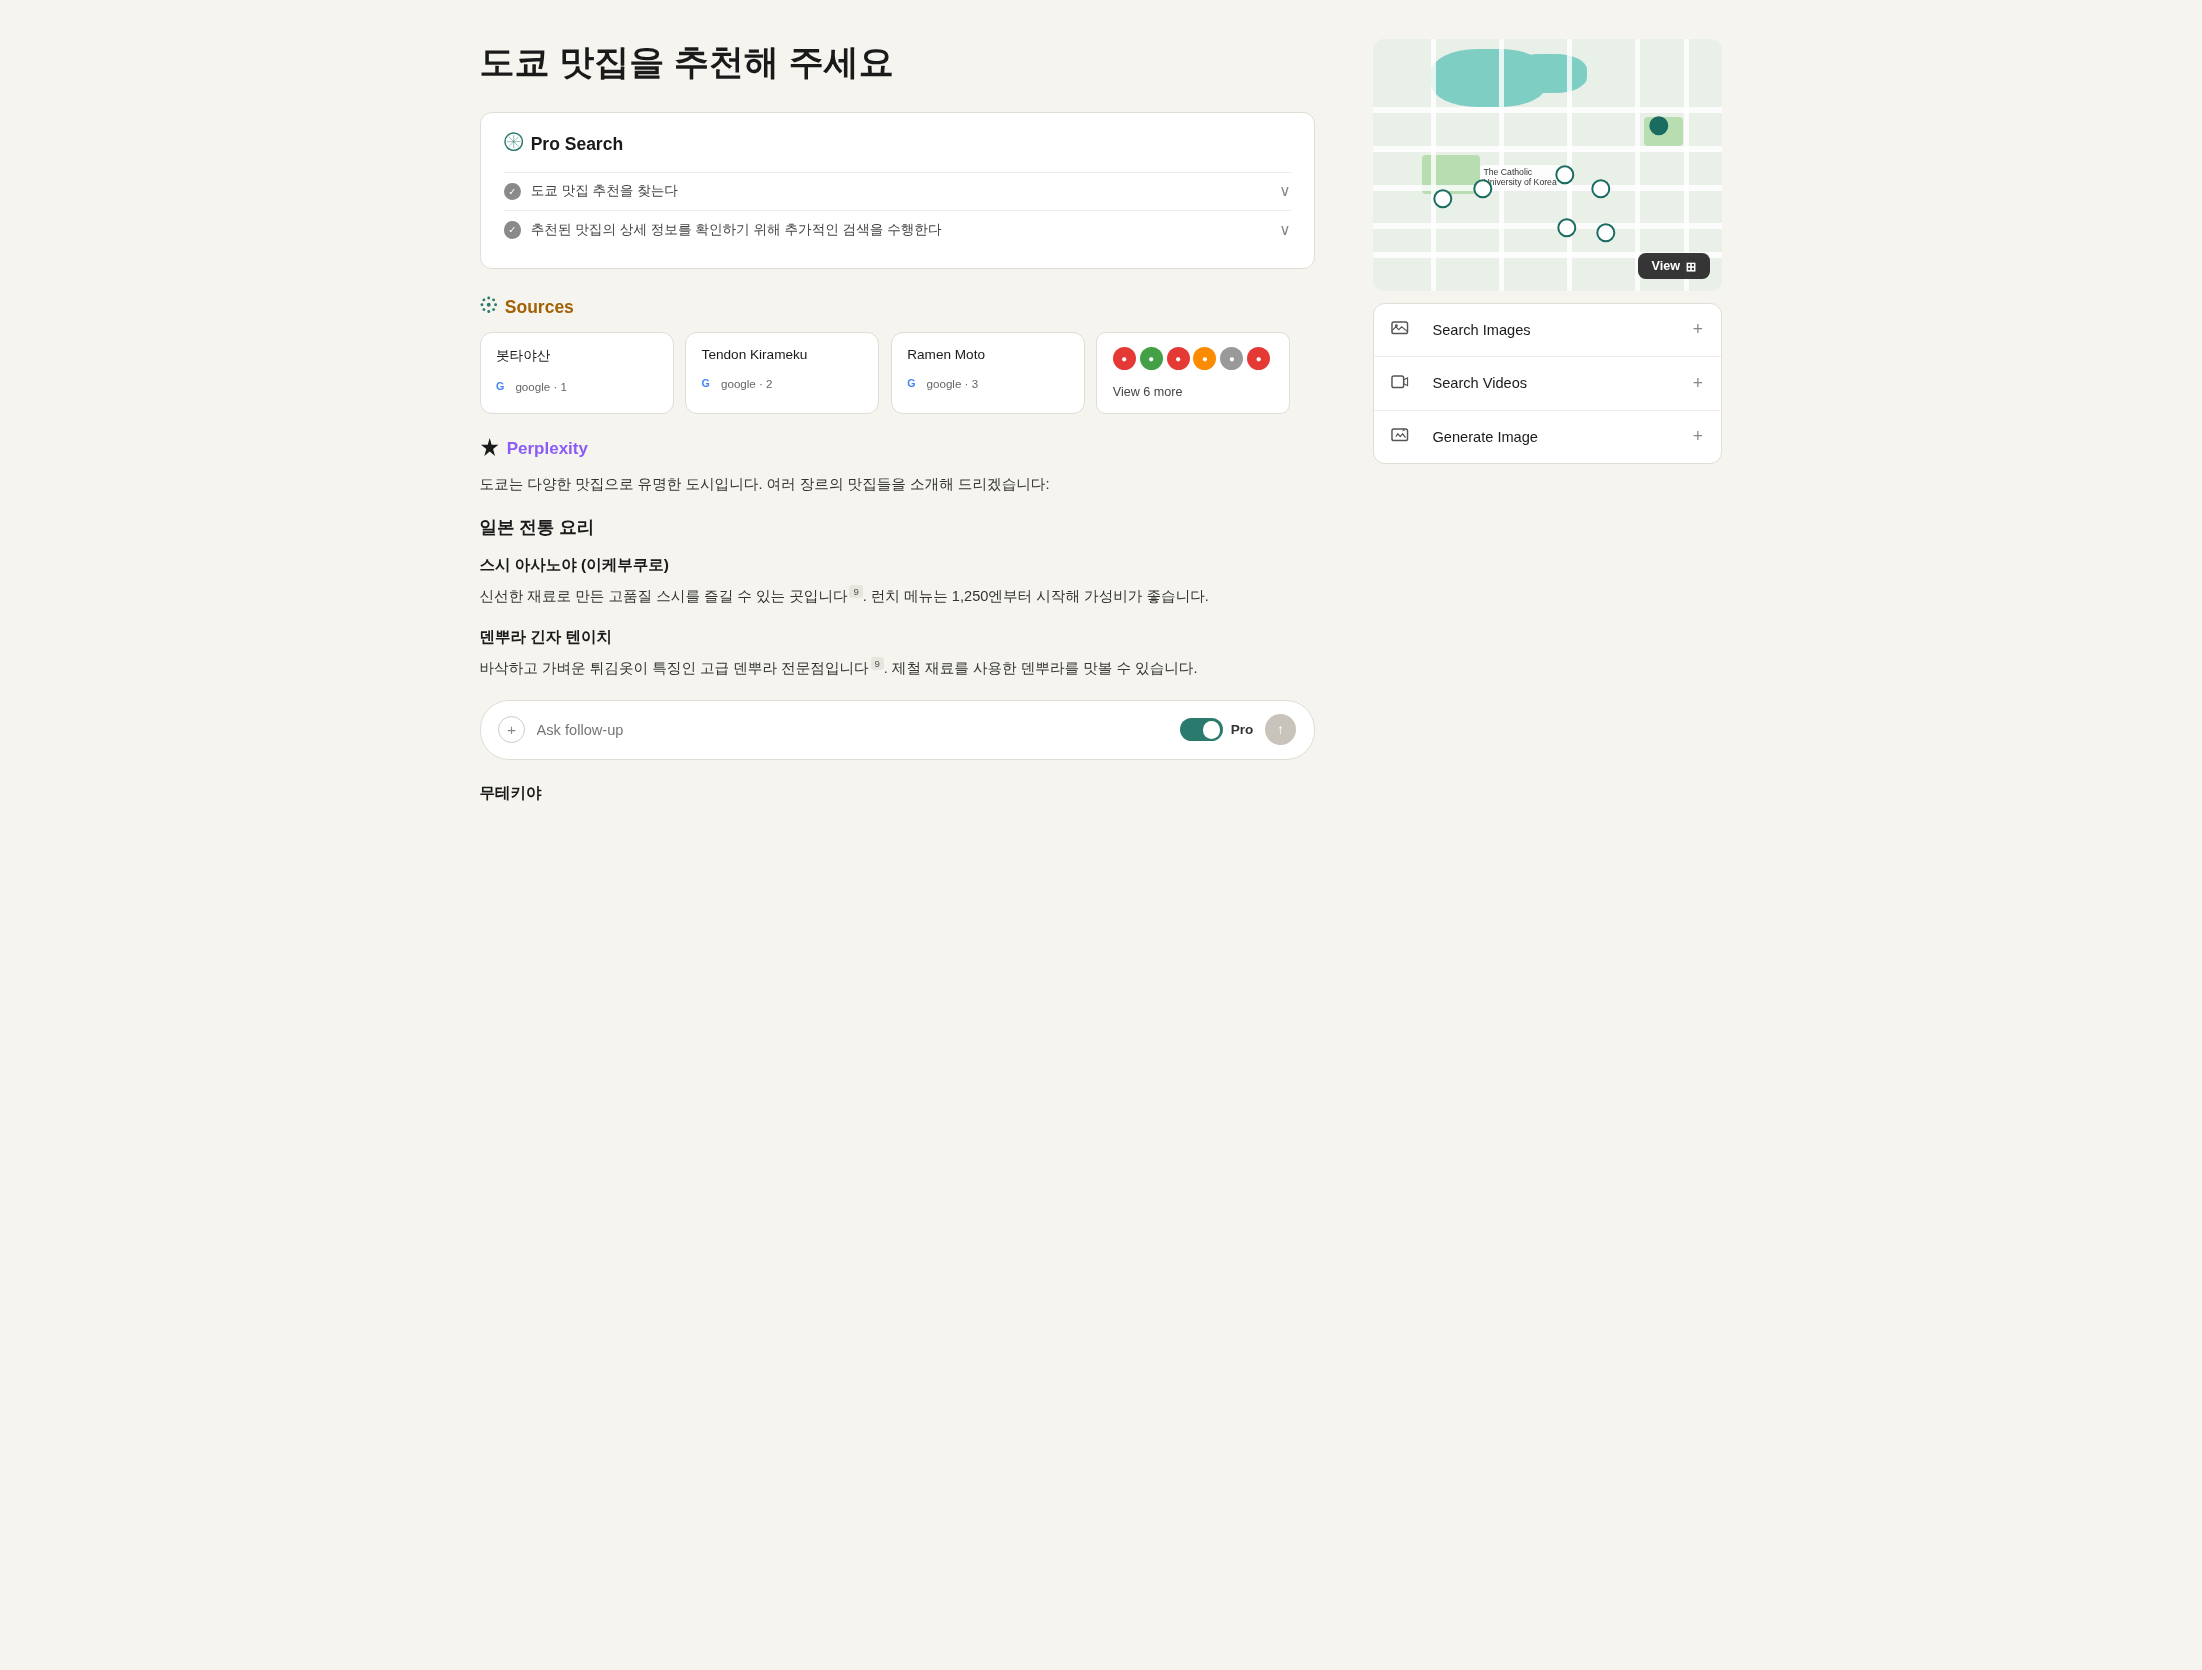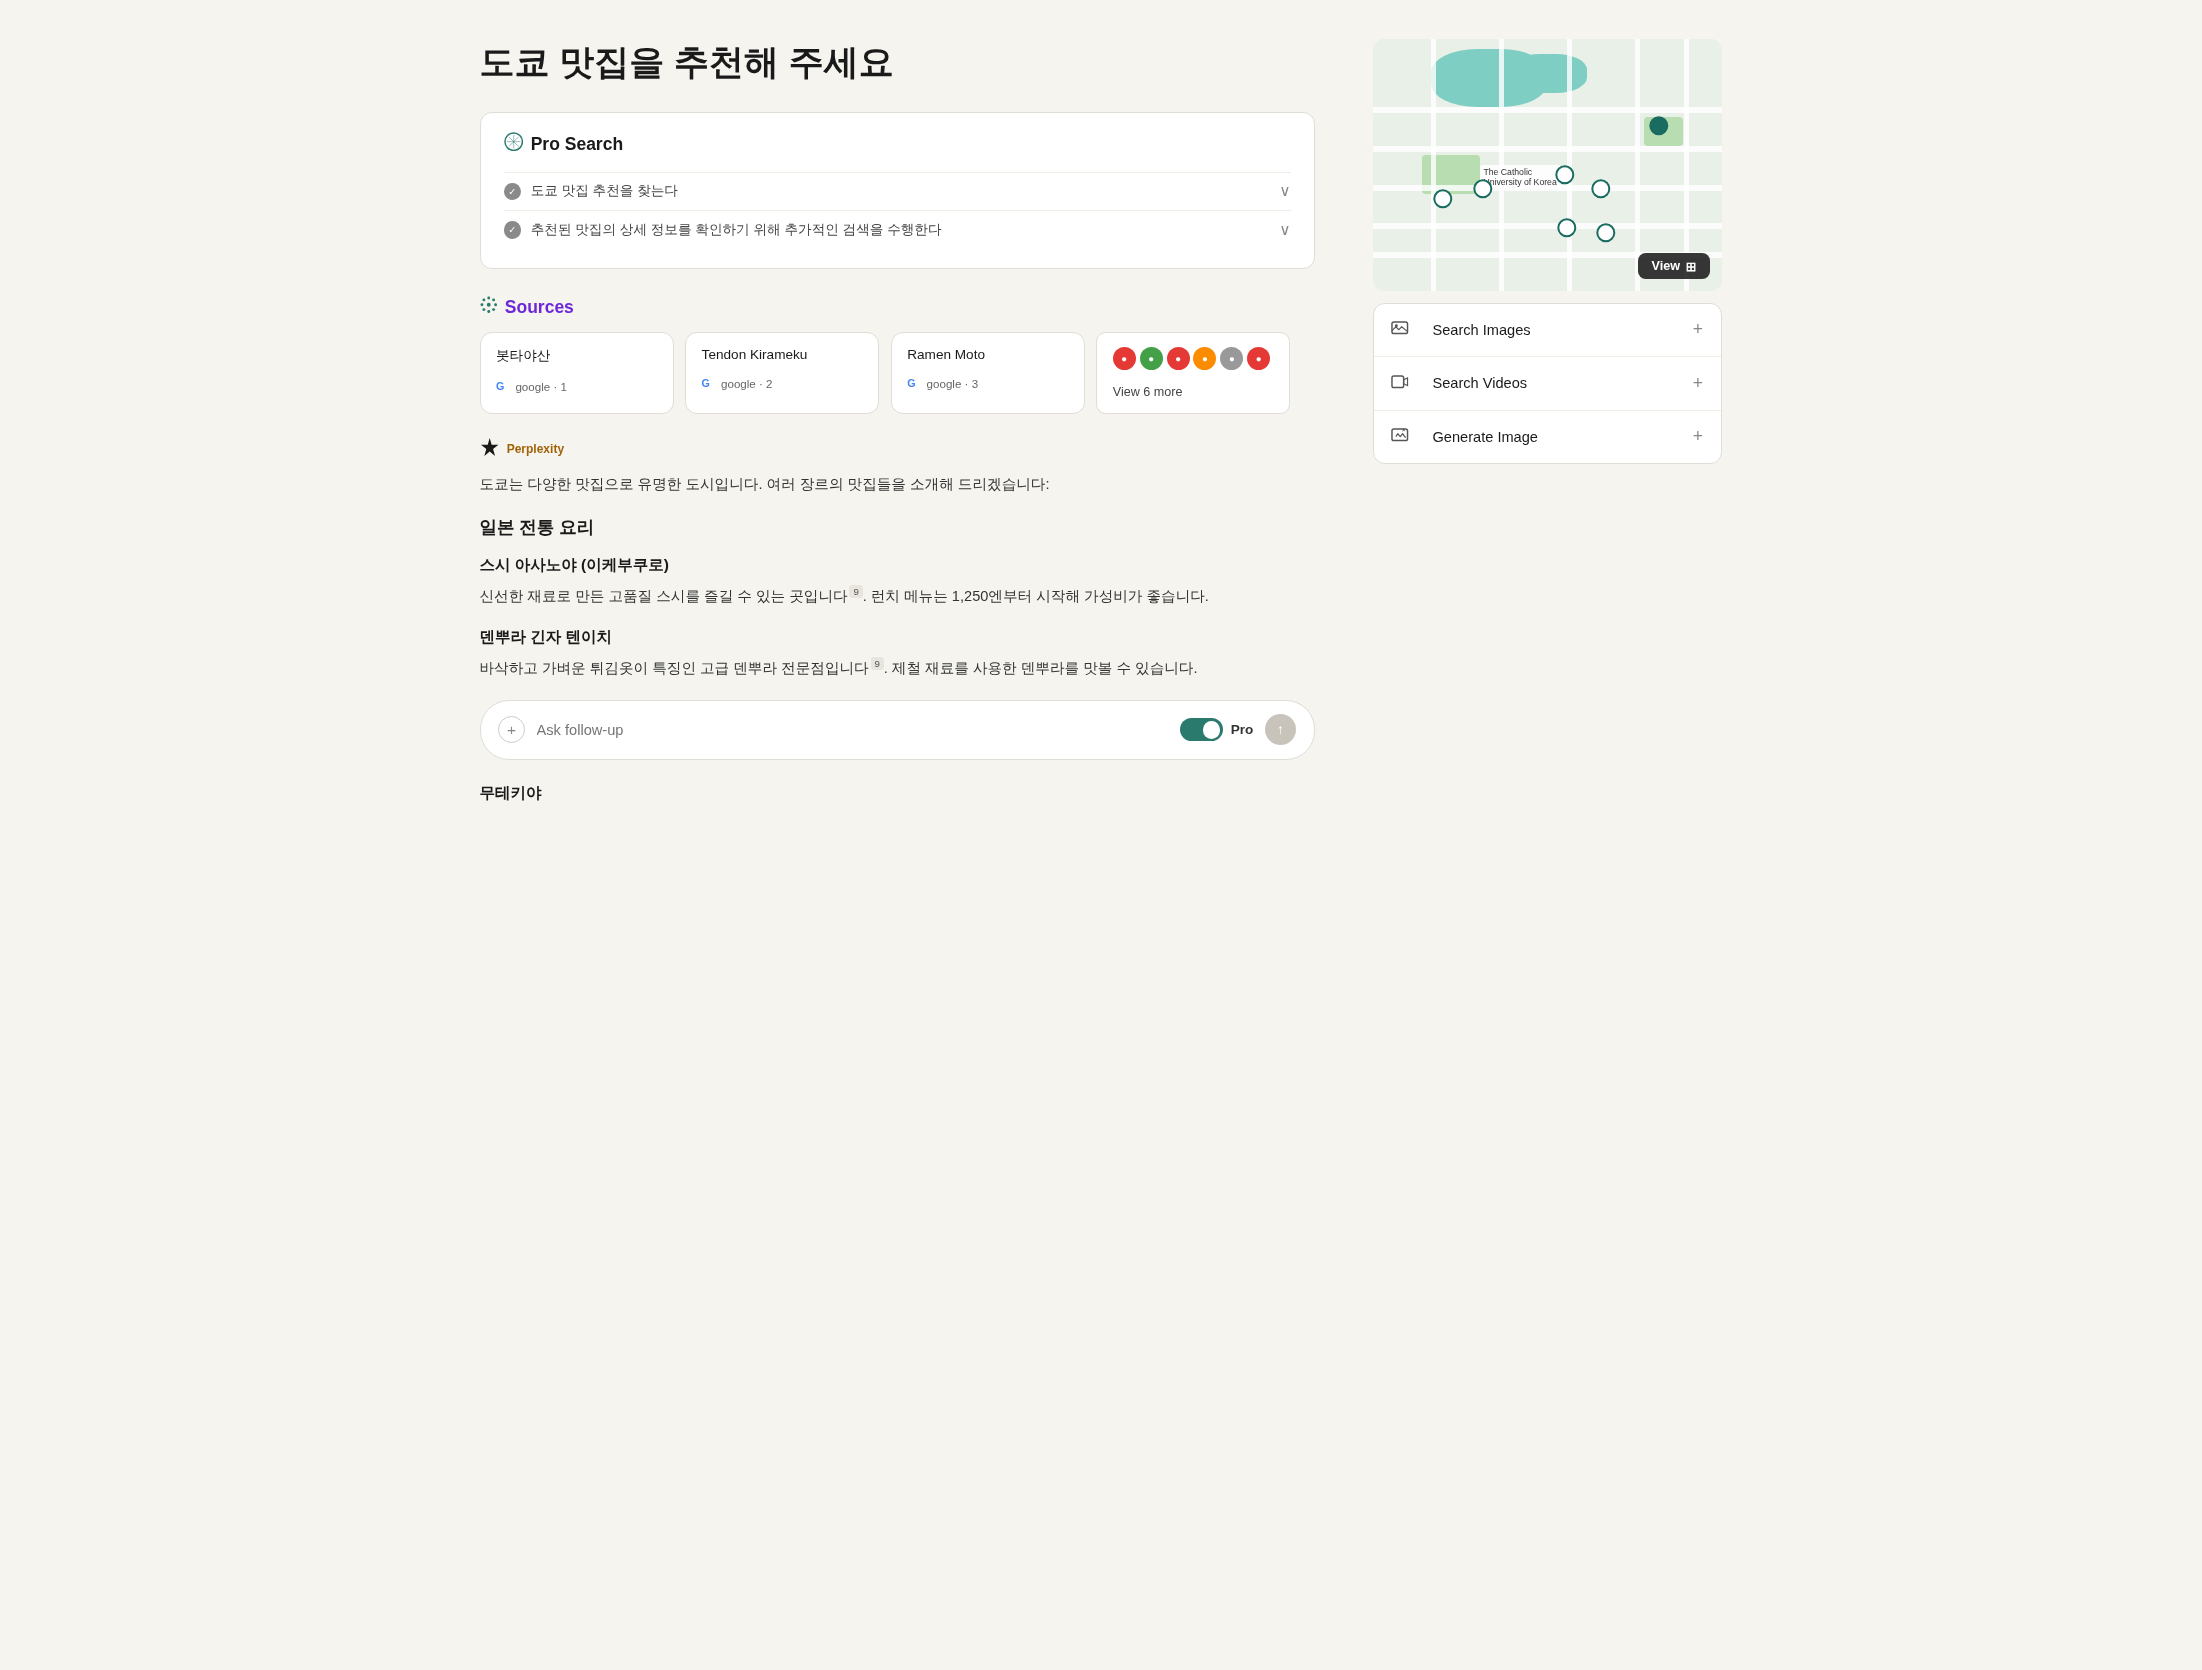--- a/index.html
+++ b/index.html
@@ -105,21 +105,21 @@
       gap: 7.8px;
       margin-bottom: 13.6px;
     }
     .section-icon {
       color: #2a7a6e;
       font-size: 17.5px;
     }
     .section-title {
       font-size: 17.5px;
       font-weight: 600;
-      color: #6d28d9;
+      color: #a16207;
     }
     .sources-grid {
       display: flex;
       gap: 11.6px;
       flex-wrap: wrap;
     }
     .source-card {
       background: #fff;
       border: 1px solid #e0ddd6;
       border-radius: 12px;
@@ -192,23 +192,23 @@
       display: flex;
       align-items: center;
       gap: 7.8px;
       margin-bottom: 11.6px;
     }
     .perplexity-icon {
       font-size: 17.5px;
       color: #1a1a1a;
     }
     .answer-brand {
-      font-size: 12px;
+      font-size: 17px;
       font-weight: 600;
-      color: #a16207;
+      color: #8b5cf6;
     }
     .answer-intro {
       font-size: 14.6px;
       color: #333;
       line-height: 1.6;
       margin-bottom: 19.4px;
     }
     .answer-category {
       font-size: 17.5px;
       font-weight: 700;

